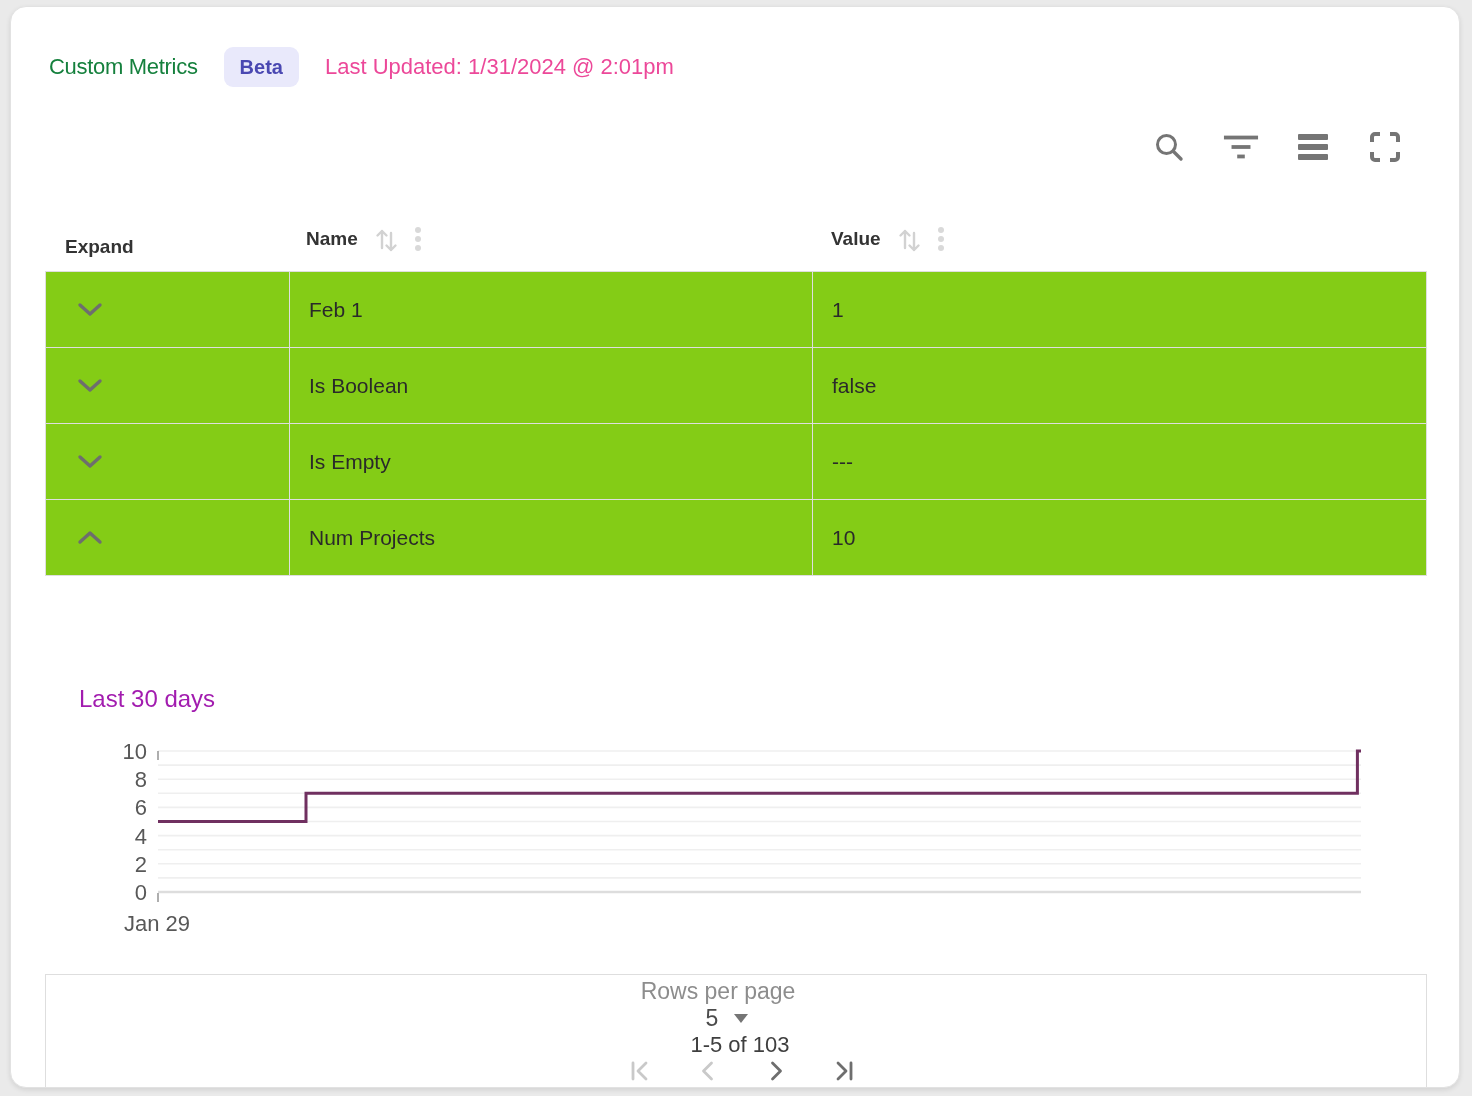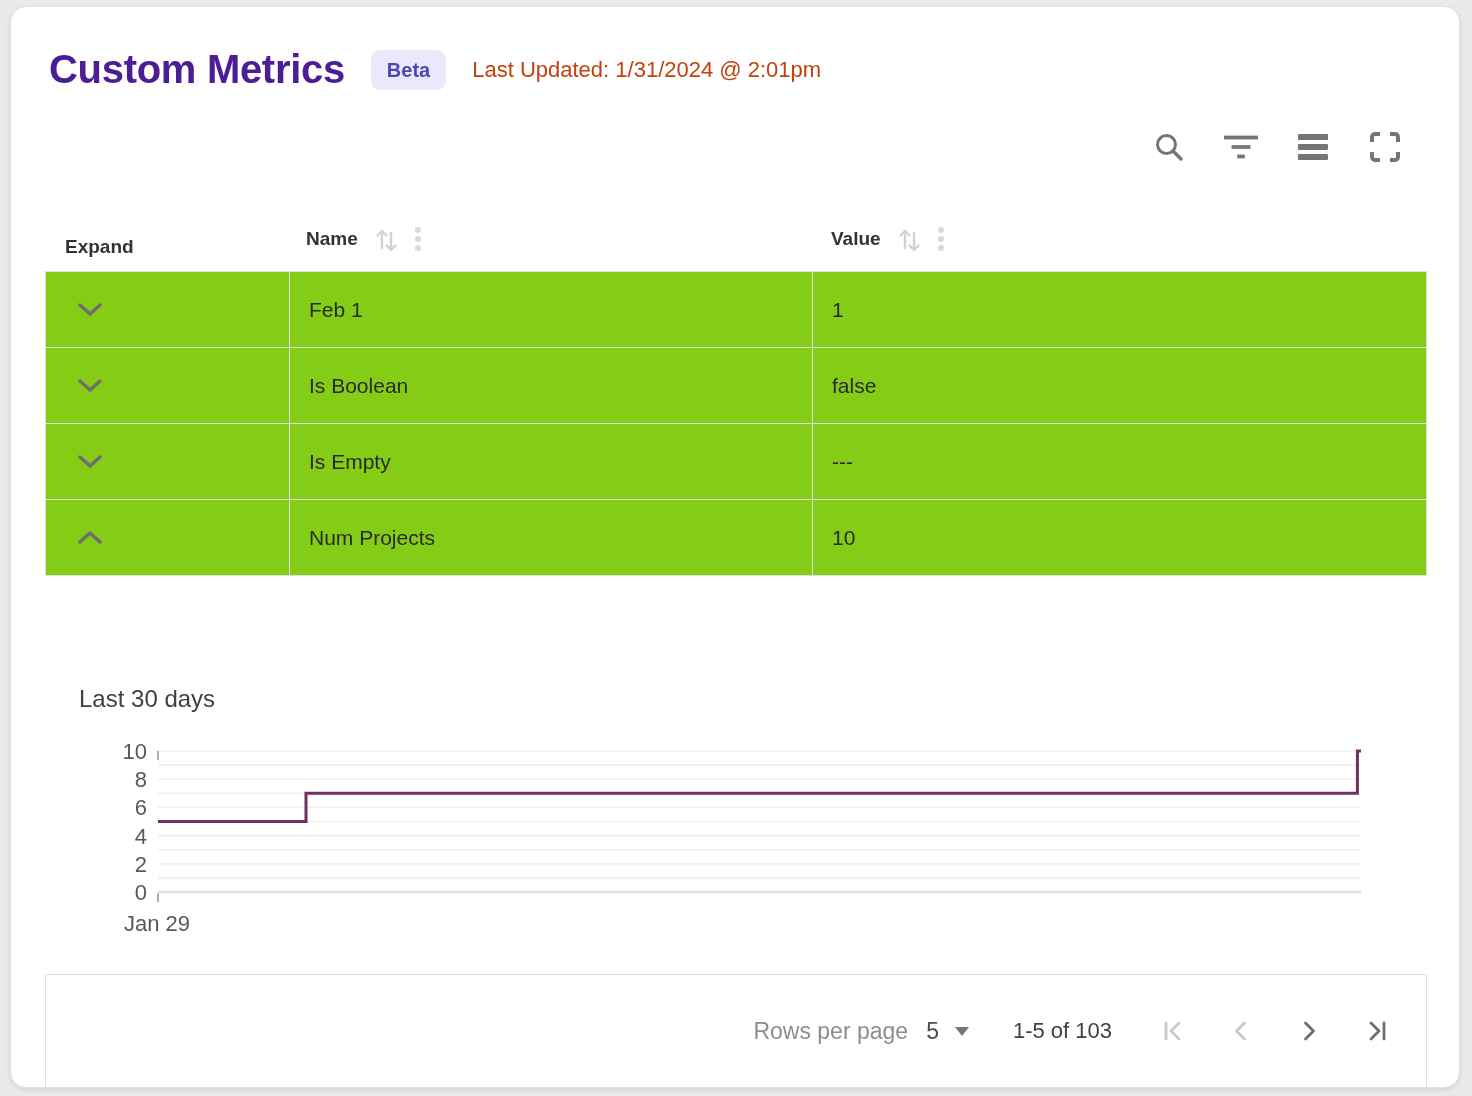--- a/index.html
+++ b/index.html
@@ -10,24 +10,24 @@
     position:relative;
   }
   .card{
     position:absolute;left:10px;top:6px;width:1450px;height:1082px;
     background:#ffffff;border:1px solid #e2e2e2;border-radius:16px;
     box-shadow:0 2px 5px rgba(0,0,0,.10);
     box-sizing:border-box;overflow:hidden;
   }
   
   .hdr{position:absolute;top:40px;left:38px;display:flex;align-items:center;}
-  .page-title{font-size:40px;font-weight:700;color:#4c1d95;margin:0;letter-spacing:-0.3px;}
+  .page-title{font-size:22px;font-weight:400;color:#15803d;margin:0;letter-spacing:-0.3px;}
   .beta{margin-left:26px;background:#e9e9fb;color:#4a48b2;font-size:20px;font-weight:700;
         padding:10px 16px;border-radius:9px;line-height:1;}
-  .updated{margin-left:26px;color:#c2410c;font-size:22px;}
+  .updated{margin-left:26px;color:#ec4899;font-size:22px;}
   
   .toolbar{position:absolute;top:122px;right:56px;display:flex;align-items:center;gap:36px;}
   .tbtn{width:36px;height:36px;display:flex;align-items:center;justify-content:center;
         background:none;border:none;padding:0;cursor:pointer;}
   
   .grid{position:absolute;top:200px;left:34px;right:32px;}
   .grid-header{display:flex;height:64px;align-items:center;}
   .hcell{display:flex;align-items:center;box-sizing:border-box;font-size:19px;font-weight:700;color:#333;}
   .hc-expand{width:244px;padding-left:20px;margin-top:16px;}
   .hc-name{width:523px;padding-left:17px;}
@@ -37,27 +37,27 @@
   .menu-btn{margin-left:14px;}
   .grid-body{border:1px solid #dedede;}
   .grid-row{display:flex;height:75px;background:#84cc16;border-bottom:1px solid #dedede;}
   .grid-row:last-child{border-bottom:none;}
   .cell{display:flex;align-items:center;box-sizing:border-box;font-size:21px;color:#2a2a2a;height:100%;}
   .cell-expand{width:244px;padding-left:31px;border-right:1px solid #dedede;cursor:pointer;background:none;border-top:none;border-bottom:none;border-left:none;}
   .cell-name{width:523px;padding-left:19px;border-right:1px solid #dedede;}
   .cell-value{flex:1;padding-left:19px;}
   
   .detail{position:absolute;top:641px;left:34px;right:32px;}
-  .chart-title{margin:36px 0 0 34px;color:#404040;font-size:24px;line-height:30px;}
+  .chart-title{margin:36px 0 0 34px;color:#a21caf;font-size:24px;line-height:30px;}
   #chart-svg{display:block;margin-top:10px;}
   .axis-label{font-size:22px;fill:#585858;font-family:"Liberation Sans","DejaVu Sans",sans-serif;}
   
   .footer{position:absolute;left:34px;right:32px;top:967px;bottom:0;
     border:1px solid #dedede;border-bottom:none;box-sizing:border-box;
-    display:flex;align-items:center;justify-content:flex-end;padding-right:36px;}
+    display:flex;align-items:center;justify-content:center;padding-right:36px;flex-direction:column;}
   .rpp-label{color:#8d8d8d;font-size:23px;}
   .rpp-select{display:flex;align-items:center;background:none;border:none;cursor:pointer;
     margin-left:18px;padding:0;}
   .rpp-value{color:#4c4c4c;font-size:23px;}
   .rpp-select svg{margin-left:16px;}
   .range{color:#3f3f3f;font-size:22px;margin-left:44px;}
   .nav{display:flex;align-items:center;margin-left:48px;gap:42px;}
   .nav button{background:none;border:none;padding:0;cursor:pointer;display:flex;align-items:center;}
 </style>
 </head>

